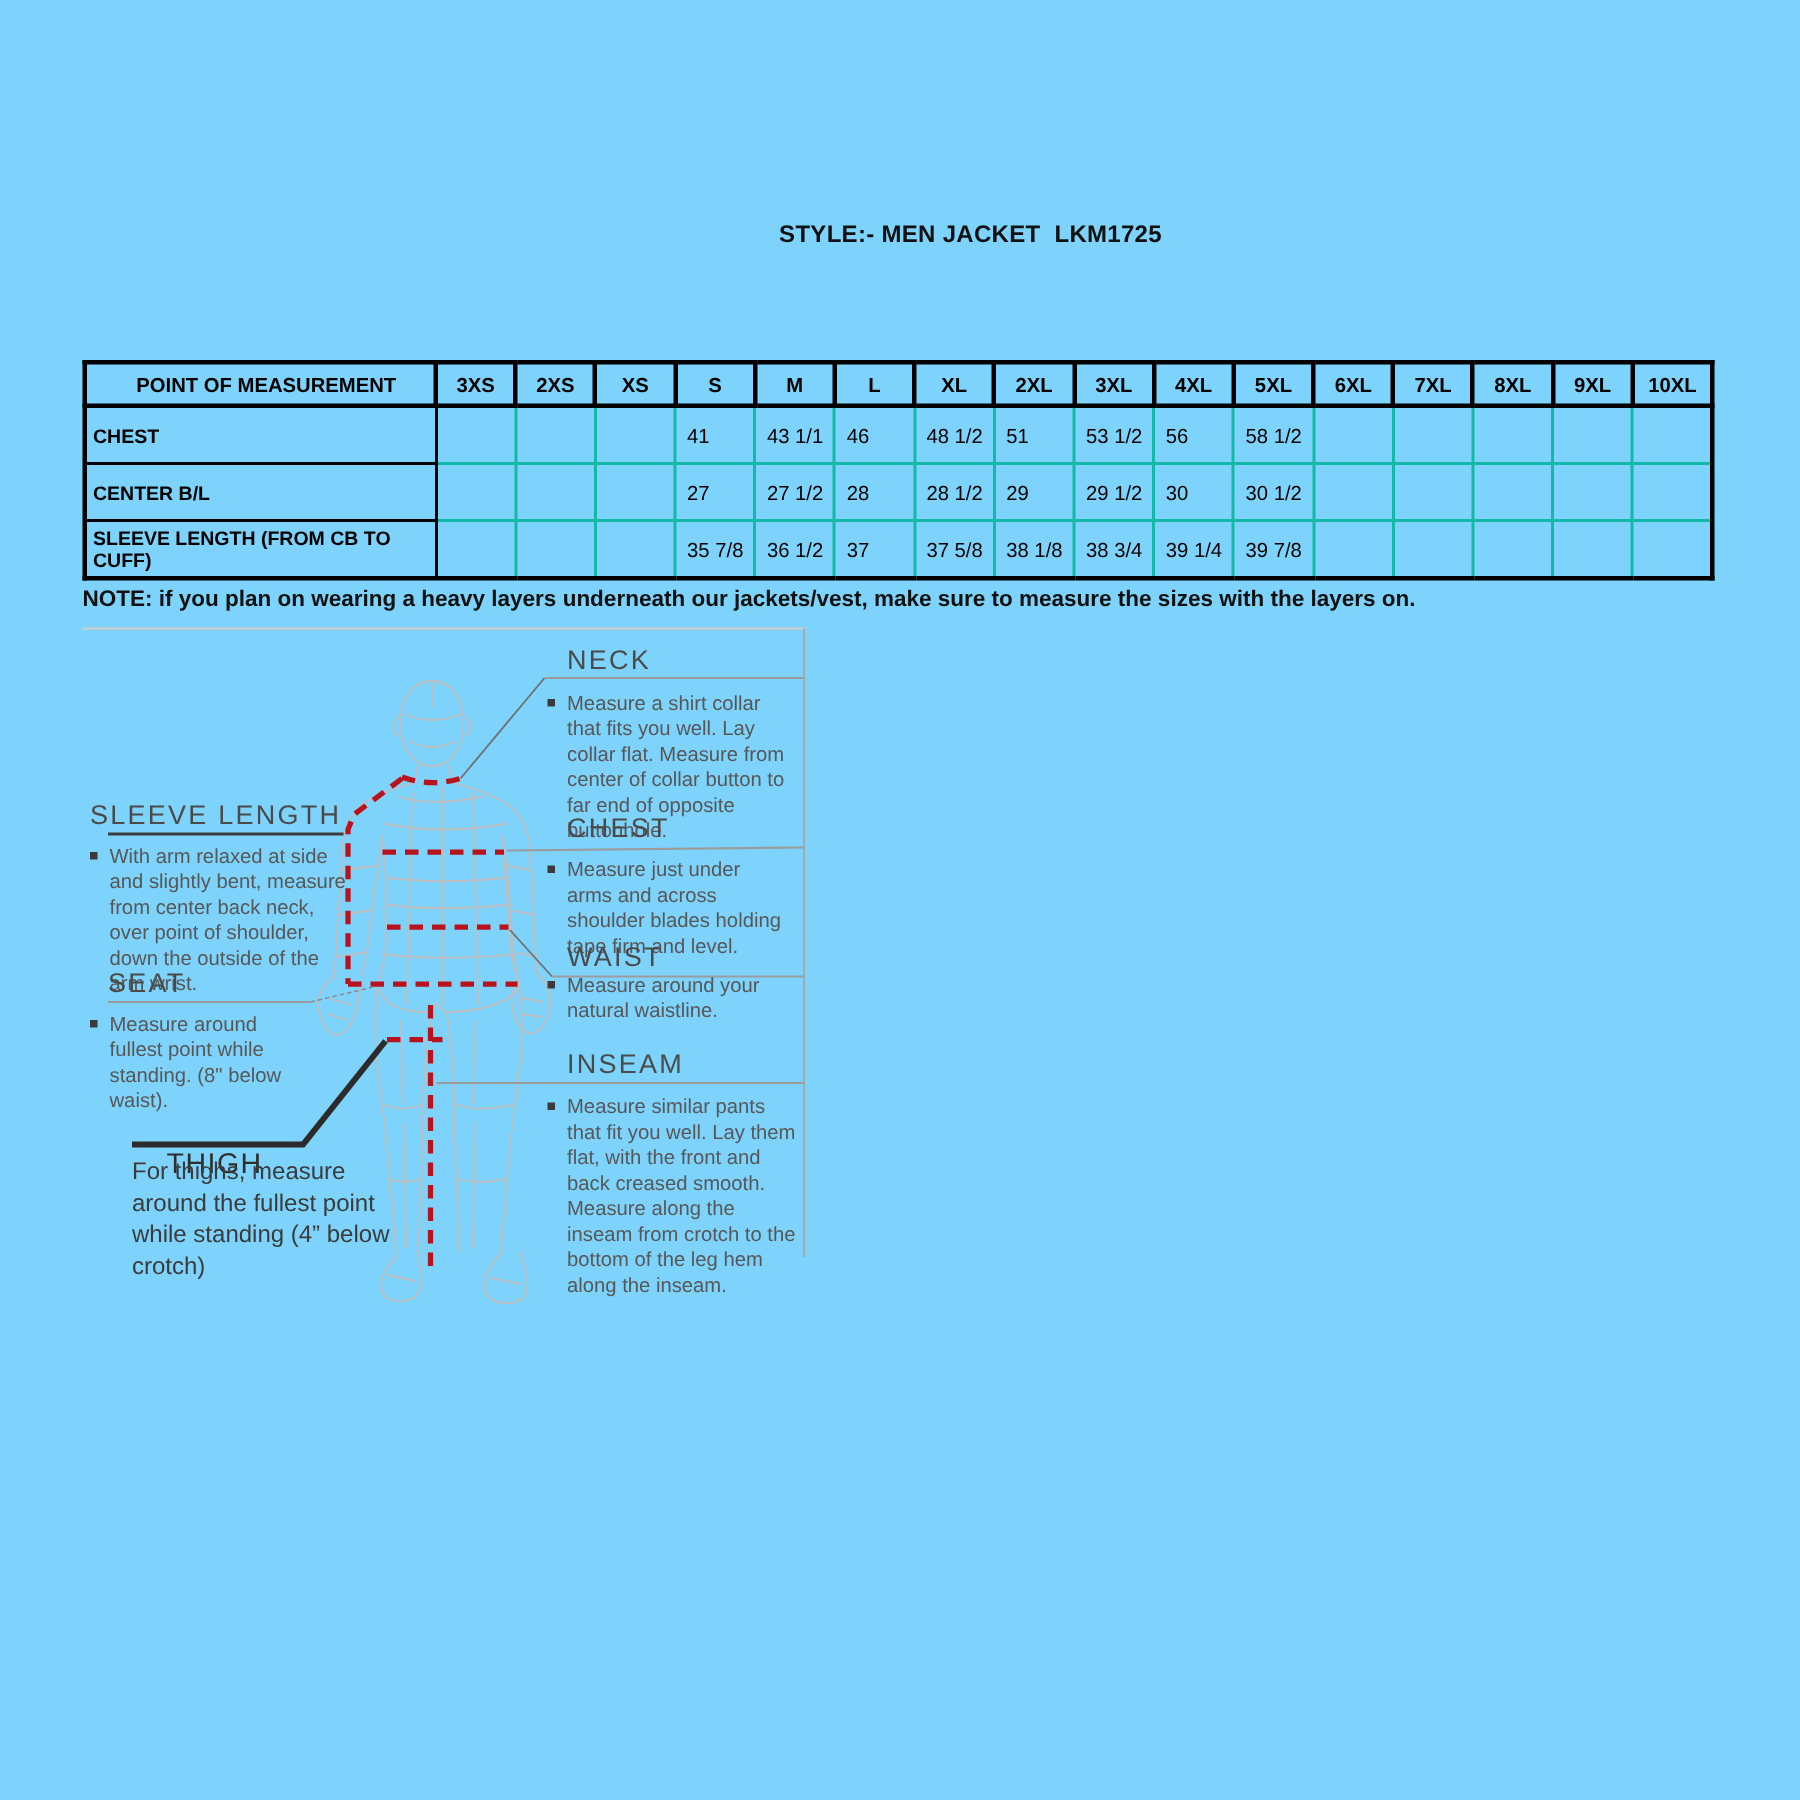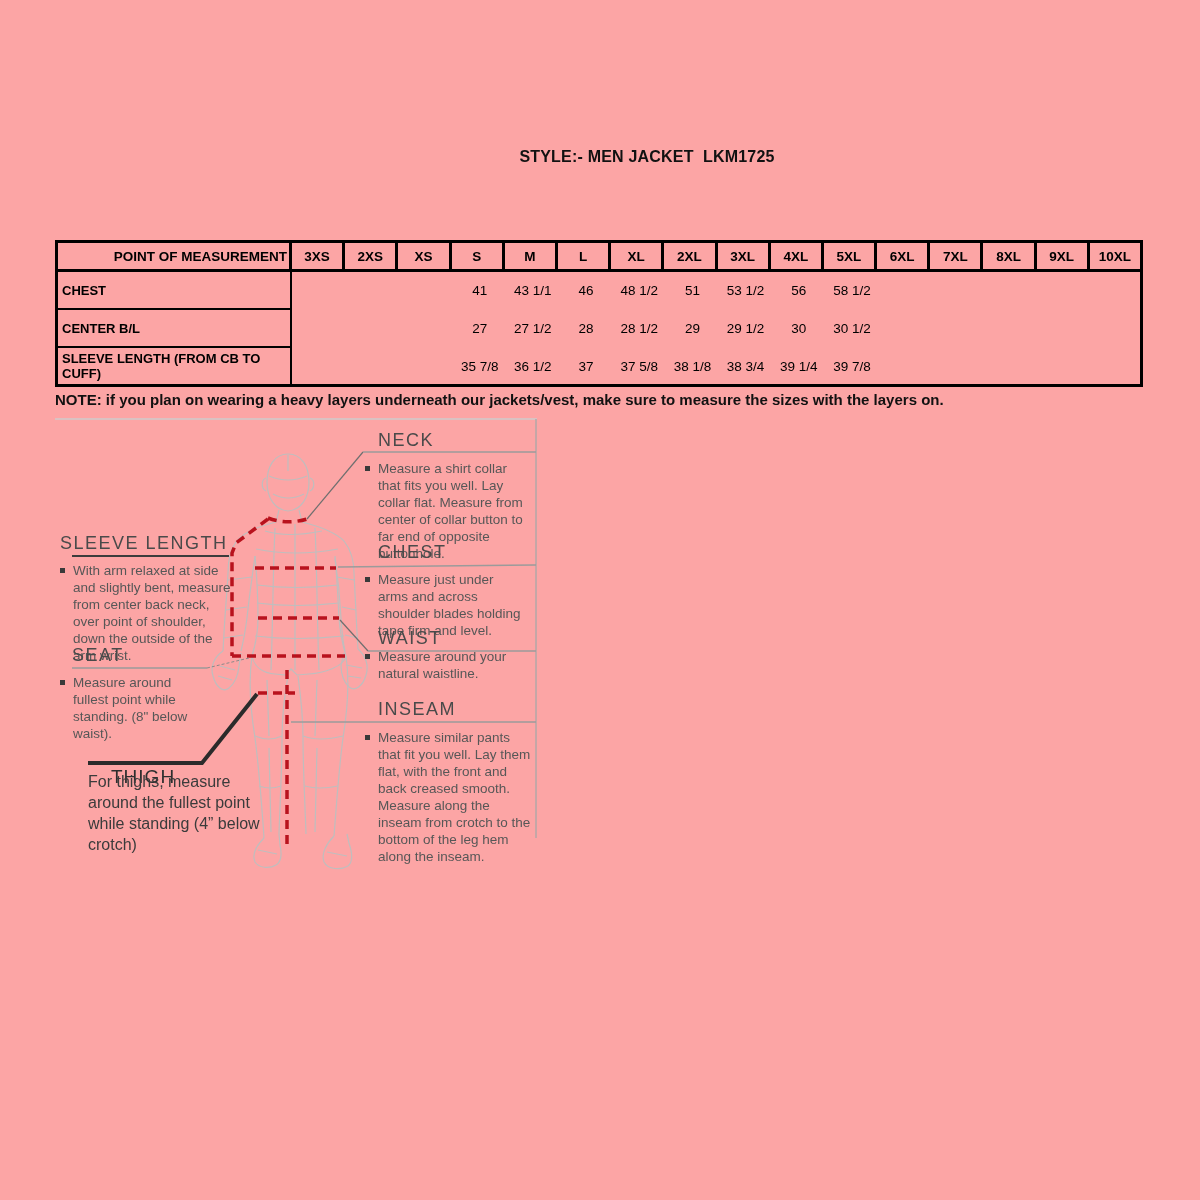--- a/index.html
+++ b/index.html
@@ -1,30 +1,30 @@
 <!DOCTYPE html>
 <html><head>
 <meta charset="utf-8">
 <style>
   html,body{margin:0;padding:0;background:#ffffff;}
-  .page{position:relative;width:1200px;height:1200px;background:#fca5a5;overflow:hidden;
+  .page{position:relative;width:1200px;height:1200px;background:#7dd3fc;overflow:hidden;
         font-family:"Liberation Sans", sans-serif;color:#000;}
   .title{position:absolute;top:148px;left:0;width:1200px;text-align:center;
          transform:translateX(47px);font-size:16px;font-weight:bold;color:#111;
          white-space:pre;letter-spacing:.2px;}
   
   .size-table{position:absolute;left:55px;top:240px;width:1088px;border-collapse:collapse;
               table-layout:fixed;}
   .size-table col.label-col{width:234px;}
   .size-table thead th{border:3px solid #000;font-size:13.5px;font-weight:bold;
               height:26px;padding:0 2px;text-align:center;}
-  .size-table thead th.pom{text-align:right;padding-left:10px;}
+  .size-table thead th.pom{text-align:center;padding-left:10px;}
   .size-table tbody th{border:2px solid #000;border-left:3px solid #000;font-size:13px;font-weight:bold;
               text-align:left;padding-left:4px;height:34px;}
-  .size-table tbody td{border:2px solid #fca5a5;font-size:13.5px;text-align:center;
+  .size-table tbody td{border:2px solid #14b8a6;font-size:13.5px;text-align:left;
               padding-left:7px;height:34px;white-space:nowrap;}
   .size-table tbody tr td:last-child{border-right:3px solid #000;}
   .size-table tbody tr:last-child td,.size-table tbody tr:last-child th{border-bottom:3px solid #000;}
   .note{position:absolute;left:55px;top:391px;width:900px;font-size:15px;font-weight:bold;color:#111;}
   
   .guide{position:absolute;left:55px;top:418px;width:482px;height:462px;}
   .guide svg{position:absolute;left:0;top:0;}
   .g-block{position:absolute;}
   .g-head{font-size:18px;letter-spacing:1.5px;color:#4a4a4a;white-space:nowrap;}
   .g-body{position:relative;font-size:13.5px;line-height:17px;color:#575757;padding-left:13px;}

